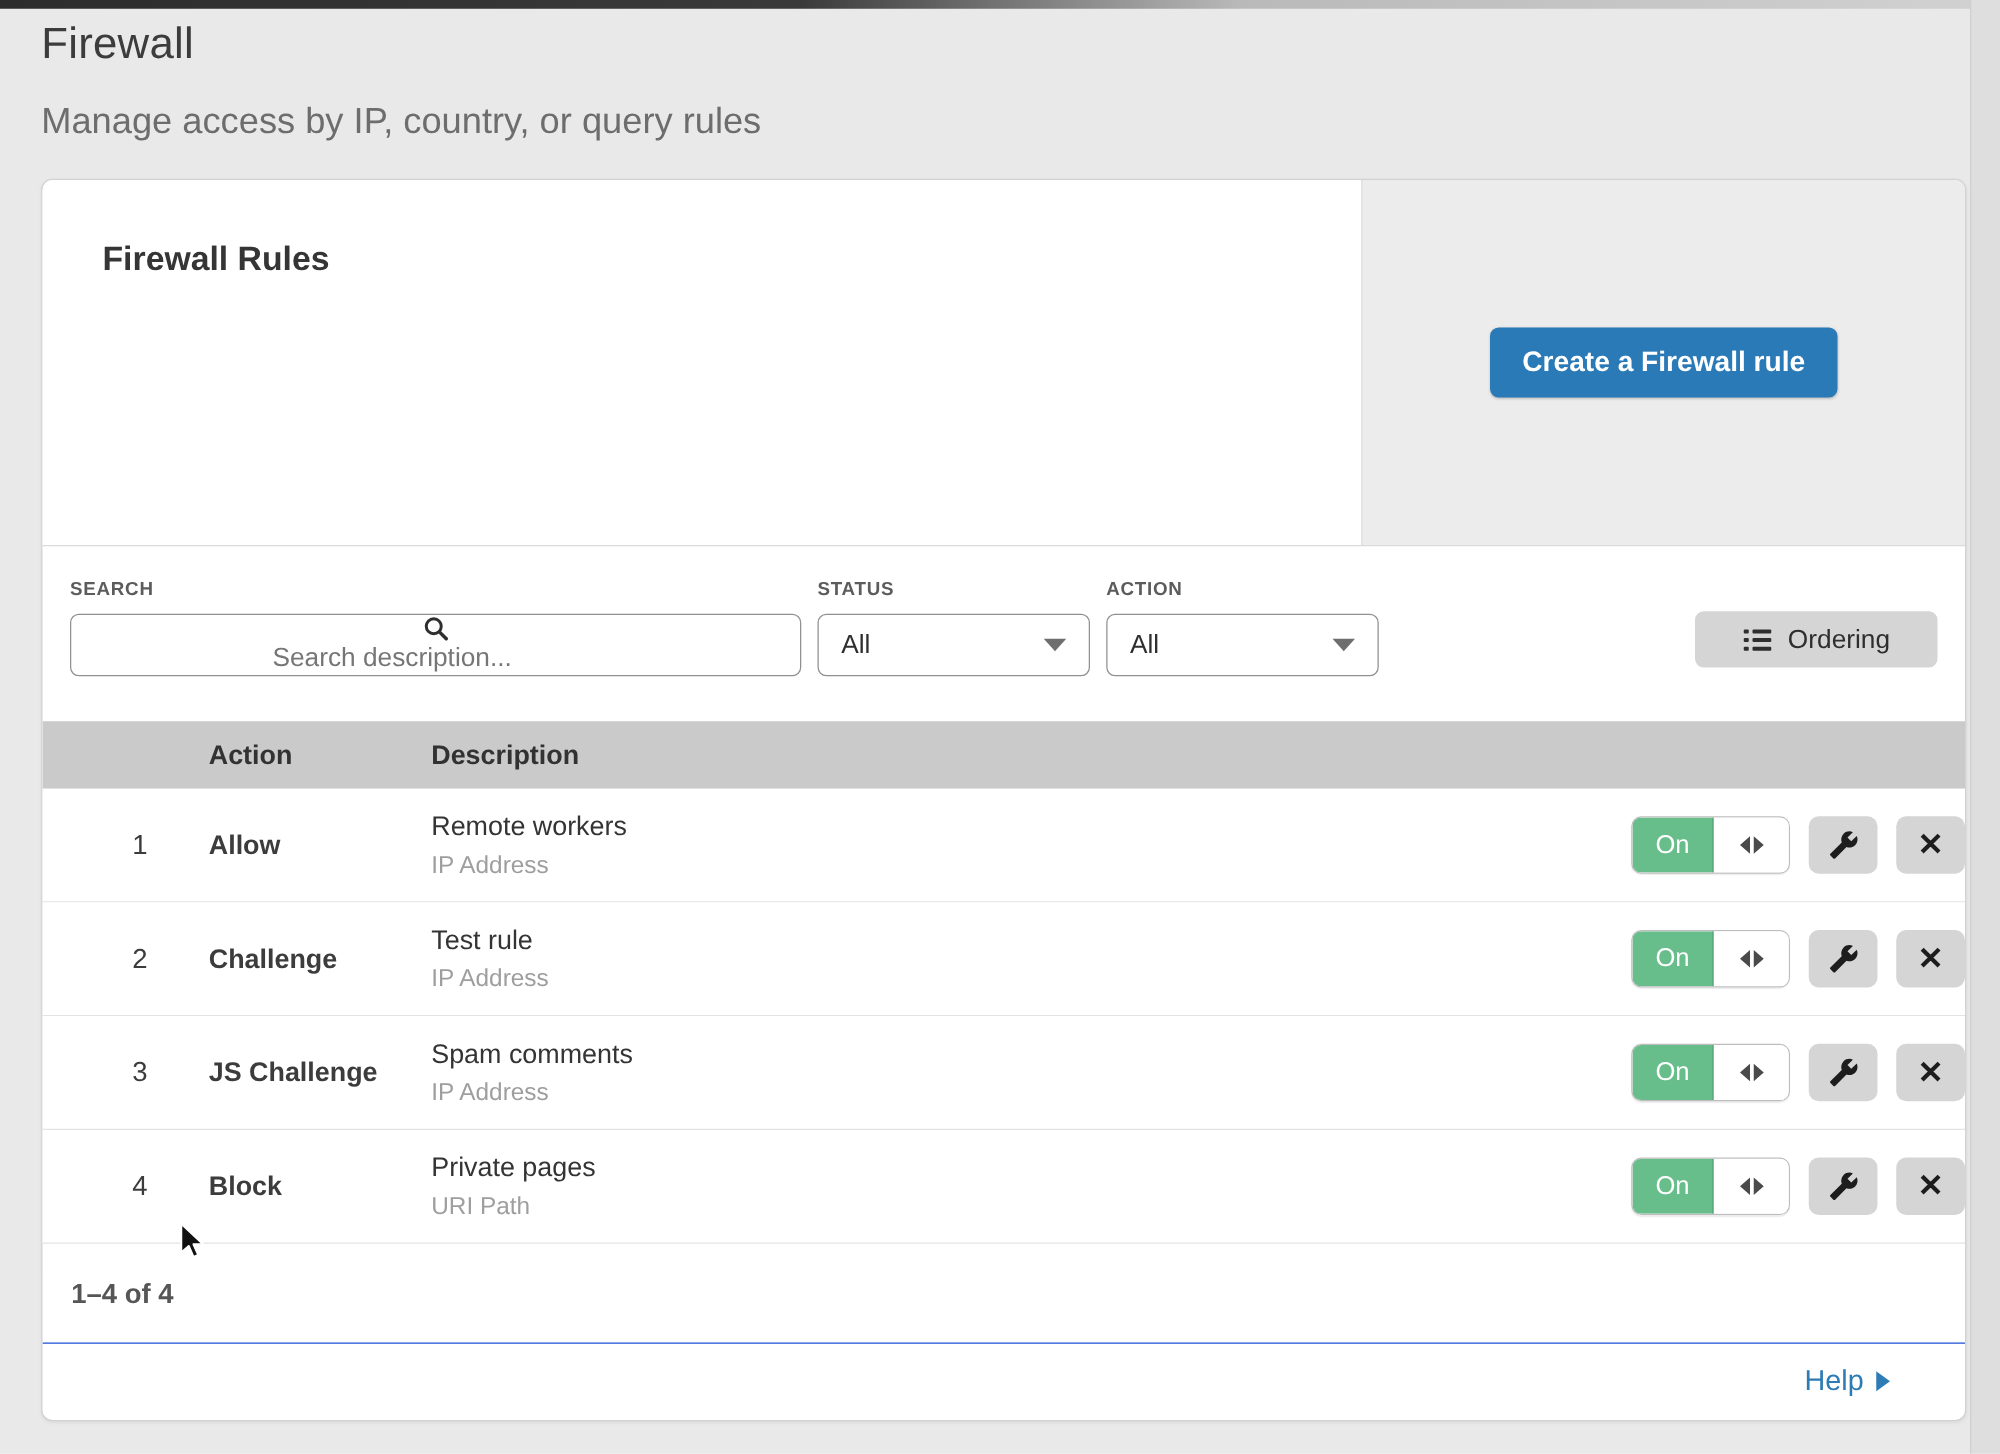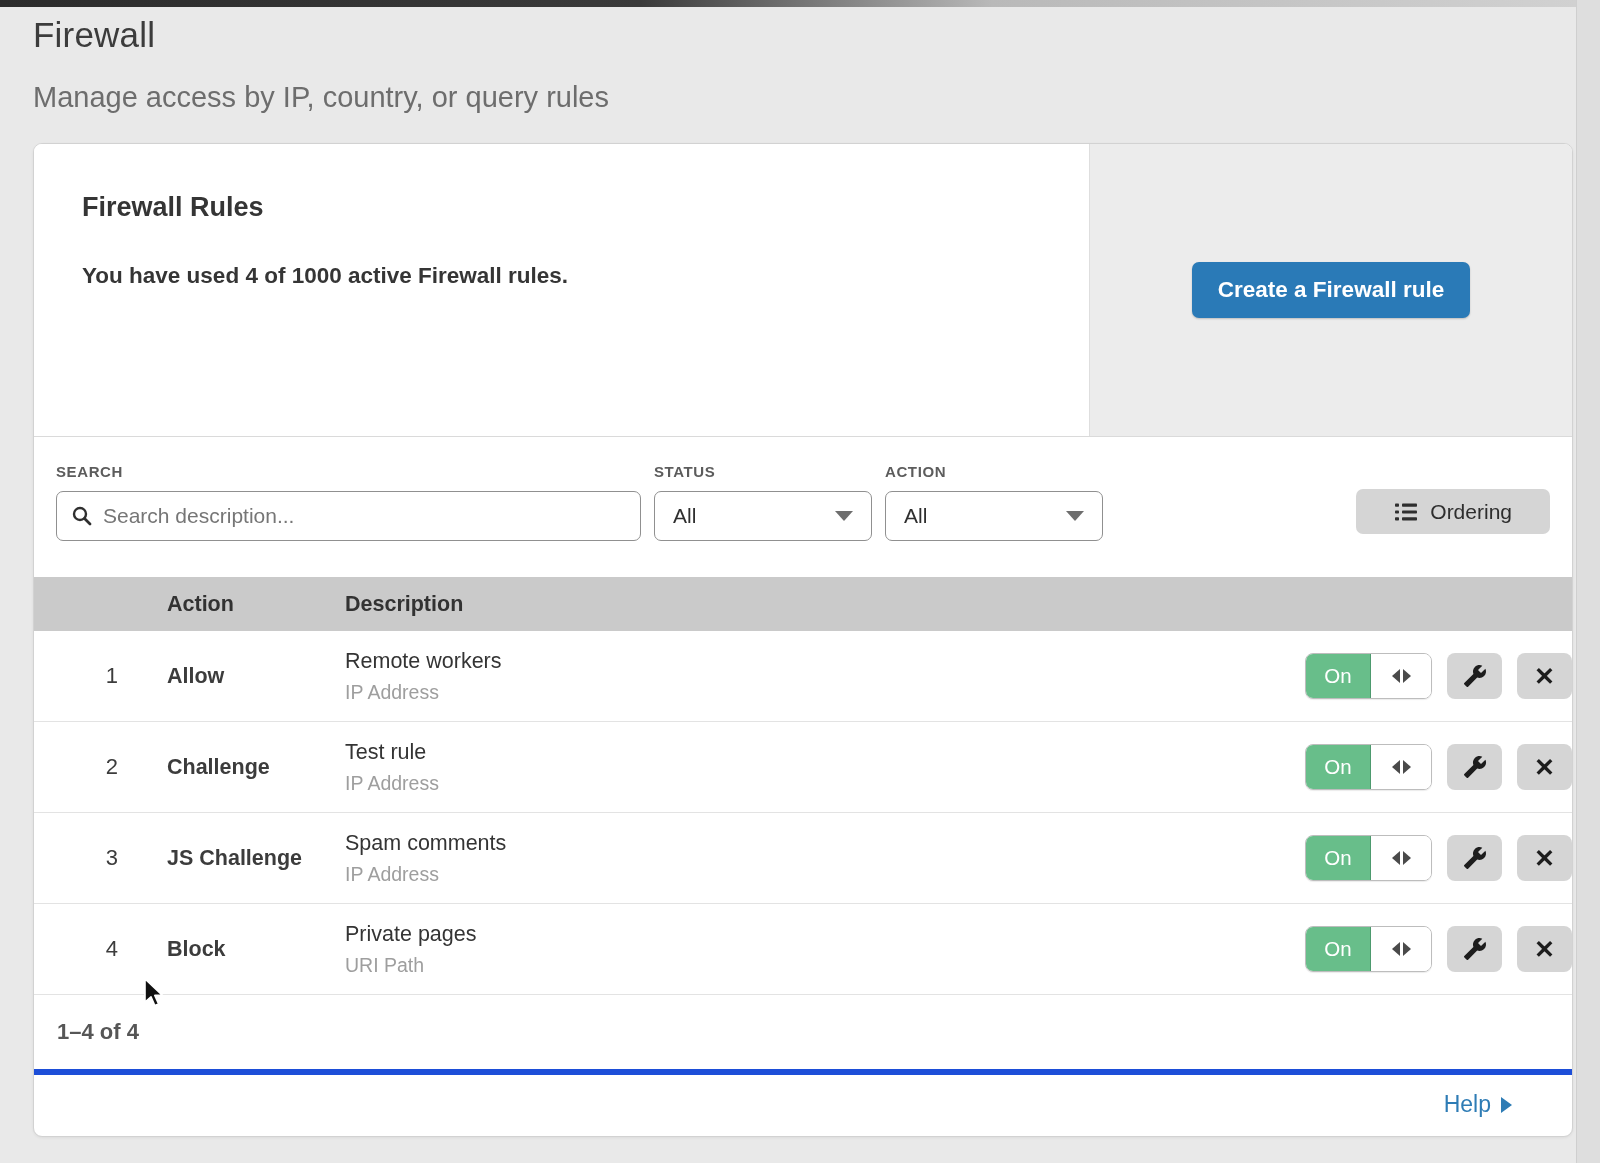--- a/index.html
+++ b/index.html
@@ -47,21 +47,21 @@
   }
   
   .filters { display: flex; align-items: flex-start; padding: 26px 22px 36px 22px; }
   .filter-group { display: flex; flex-direction: column; }
   .filter-label {
     font-size: 15px; font-weight: 700; letter-spacing: 0.6px;
     color: #5c5c5c; margin-bottom: 11px;
   }
   .search-box {
     width: 585px; height: 50px; border: 1.5px solid #909090; border-radius: 7px;
-    background: #fff; display: flex; align-items: center; padding: 0 14px;
+    background: #fff; display: flex; align-items: center; padding: 0 14px; flex-direction: column;
   }
   .search-box input {
     border: none; outline: none; flex: 1; font-family: "Liberation Sans", sans-serif;
     font-size: 21px; color: #3f3f3f; background: transparent; margin-left: 10px;
   }
   .search-box input::placeholder { color: #767676; }
   .select-box {
     width: 218px; height: 50px; border: 1.5px solid #909090; border-radius: 7px;
     background: #fff; display: flex; align-items: center; justify-content: space-between;
     padding: 0 18px; font-size: 21px; color: #2f2f2f; cursor: pointer;
@@ -109,21 +109,21 @@
     width: 60px; background: #ffffff; display: flex; align-items: center; justify-content: center; gap: 3px;
   }
   .tri-left { width: 0; height: 0; border-top: 7px solid transparent; border-bottom: 7px solid transparent; border-right: 8px solid #4a4a4a; }
   .tri-right { width: 0; height: 0; border-top: 7px solid transparent; border-bottom: 7px solid transparent; border-left: 8px solid #4a4a4a; }
   .icon-btn {
     width: 55px; height: 46px; background: #d5d5d5; border: none; border-radius: 8px;
     display: flex; align-items: center; justify-content: center; cursor: pointer;
   }
   .x-glyph { font-size: 25px; font-weight: 700; color: #1d1d1d; line-height: 1; }
   
-  .pagination { height: 80px; display: flex; align-items: center; padding-left: 23px; border-bottom: 6px solid #1d4ed8; }
+  .pagination { height: 80px; display: flex; align-items: center; padding-left: 23px; border-bottom: 1px solid #1d4ed8; }
   .pagination-text { font-size: 22px; font-weight: 700; color: #565656; }
   .card-footer { height: 58px; display: flex; align-items: center; justify-content: flex-end; padding-right: 60px; }
   .help-link { display: flex; align-items: center; gap: 10px; font-size: 23px; color: #2e7cb5; cursor: pointer; text-decoration: none; }
   .tri-help { width: 0; height: 0; border-top: 8px solid transparent; border-bottom: 8px solid transparent; border-left: 11px solid #2e7cb5; margin-top: 2px; }
   
   .mouse-cursor { position: absolute; left: 142px; top: 978px; z-index: 50; }
 </style>
 </head>
 <body>
 
@@ -133,21 +133,20 @@
 <div class="page-header">
   <div class="page-title">Firewall</div>
   <div class="page-subtitle">Manage access by IP, country, or query rules</div>
 </div>
 
 <div class="card">
 
   <div class="overview">
     <div class="overview-left">
       <div class="overview-heading">Firewall Rules</div>
-      <div class="overview-usage">You have used 4 of 1000 active Firewall rules.</div>
     </div>
     <div class="overview-right">
       <button class="btn-primary">Create a Firewall rule</button>
     </div>
   </div>
 
   <div class="filters">
     <div class="filter-group">
       <div class="filter-label">SEARCH</div>
       <div class="search-box">

